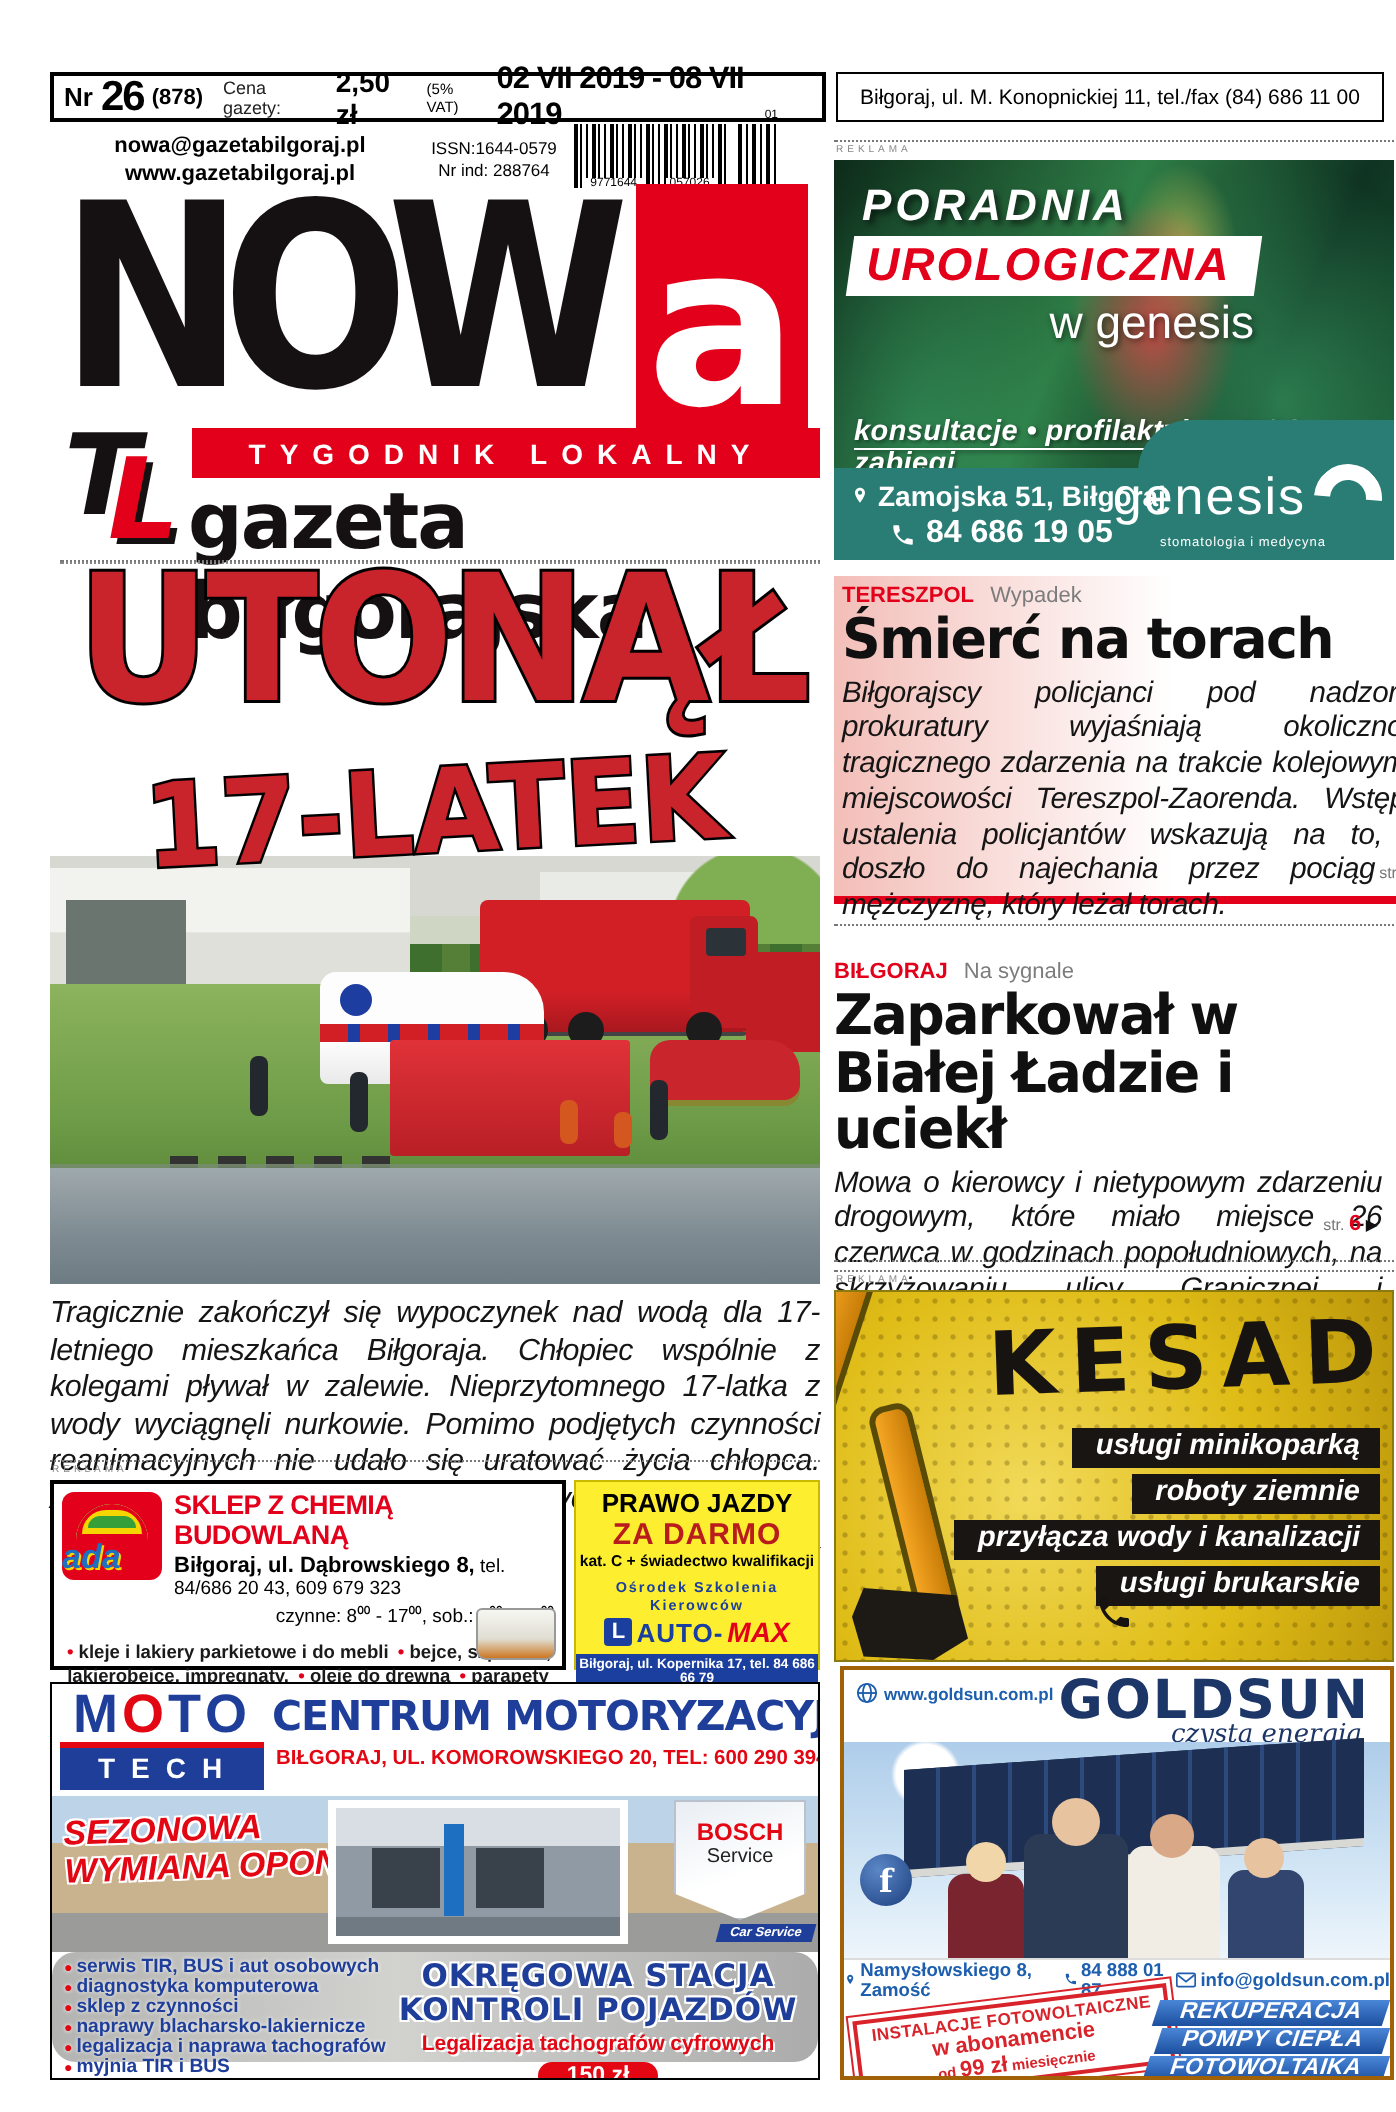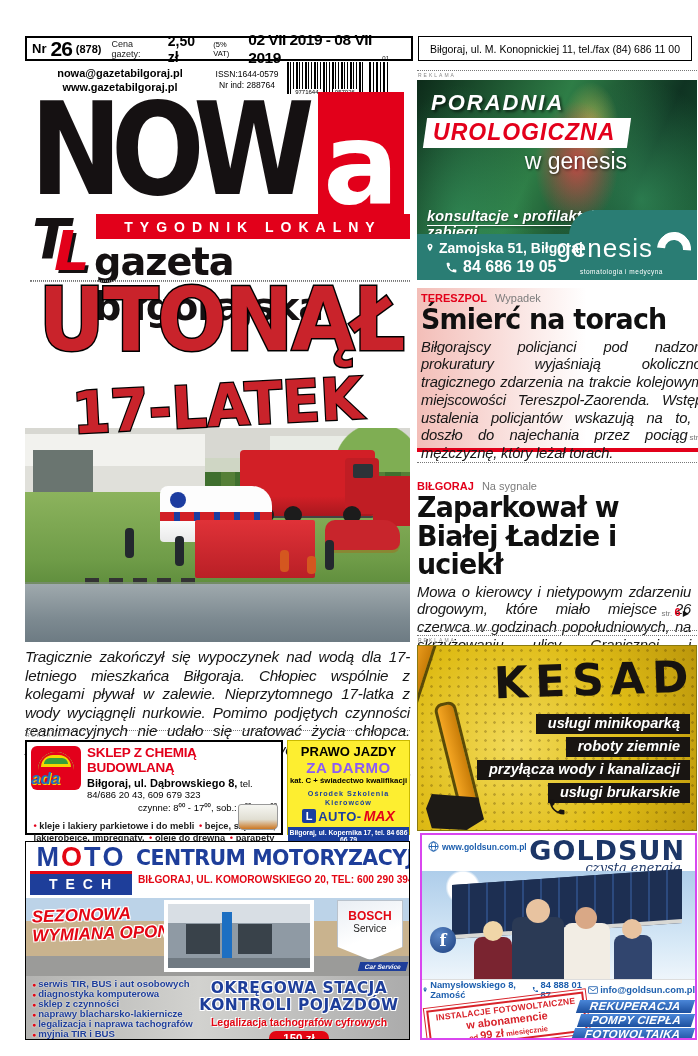--- a/index.html
+++ b/index.html
@@ -227,21 +227,21 @@
   .ada-items .it::before { content:"• "; color:#e3001b; font-weight:900; }
   .ada-items .it { margin:0 1px; }
   .ada-bucket { position:absolute; right:3px; bottom:3px; width:40px; height:26px;
     background:linear-gradient(#f6f6f2, #e0ded2 60%, #cc7722); border-radius:3px 3px 5px 5px;
     border:1px solid #999; }
 
   
   .automax { position:absolute; left:287px; top:740px; width:123px; height:95px;
     background:#fdee30; border:1px solid #c9b900; text-align:center; padding-top:3px; }
   .am-l1 { font-weight:900; font-size:13px; color:#000; }
-  .am-l2 { font-weight:900; font-size:15px; color:#8b5cf6; letter-spacing:.5px; }
+  .am-l2 { font-weight:900; font-size:15px; color:#b91c1c; letter-spacing:.5px; }
   .am-l3 { font-weight:800; font-size:7.8px; color:#000; }
   .am-school { font-weight:bold; font-size:7.2px; color:#1b3f9e; letter-spacing:1px; margin-top:4px; }
   .am-logo { display:flex; align-items:center; justify-content:center; gap:2px; margin-top:1px; }
   .am-lplate { width:14px; height:14px; background:#1b3f9e; color:#fff; font-weight:900;
     font-size:11px; display:flex; align-items:center; justify-content:center; border-radius:2px; }
   .am-auto { color:#1b3f9e; font-weight:900; font-size:13px; letter-spacing:.5px; }
   .am-max { color:#e3001b; font-weight:900; font-style:italic; font-size:14px; }
   .am-strip { background:#1b3f9e; color:#fff; font-weight:bold; font-size:6.8px; margin-top:3px;
     padding:2px 1px; }
   .am-hours { font-size:6.5px; color:#333; margin-top:2px; }
@@ -271,38 +271,38 @@
   .moto-garage .bay { position:absolute; left:18px; top:20px; width:34px; height:30px; background:#39424a; }
   .moto-garage .bay2 { left:70px; }
   .moto-garage .totem { position:absolute; left:54px; top:8px; width:10px; height:46px; background:#1d6fc2; }
   .moto-bosch { position:absolute; right:6px; top:2px; width:66px; height:60px;
     background:linear-gradient(160deg,#e9eef4, #fff 60%); border:1px solid #b9c2cc;
     clip-path:polygon(0 0, 100% 0, 100% 78%, 50% 100%, 0 78%); text-align:center; }
   .moto-bosch .b1 { color:#e30613; font-weight:900; font-size:12px; margin-top:8px; }
   .moto-bosch .b2 { color:#222; font-size:10px; }
   .moto-carservice { position:absolute; right:2px; top:64px; background:#1e3e9a; color:#fff;
     font-size:6.5px; font-weight:bold; padding:1px 6px; transform:skewX(-15deg); }
-  .moto-bottom { position:relative; height:81px;
-    background:linear-gradient(90deg,#b3b3b1, #d2d2cf 45%, #ababab); }
+  .moto-bottom { position:relative; height:55px;
+    background:linear-gradient(90deg,#b3b3b1, #d2d2cf 45%, #ababab);border-radius:12px; }
   .moto-services { position:absolute; left:6px; top:3px; }
   .moto-services div { color:#1e3e9a; font-weight:bold; font-size:9.6px; line-height:1.05;
     text-shadow:0 0 2px #fff; }
   .moto-services div::before { content:"● "; color:#e30613; font-size:7px; }
   .moto-station { position:absolute; right:10px; top:4px; width:200px; text-align:center; }
   .moto-station .s1 { color:#1e3e9a; font-weight:900; font-size:15.5px; letter-spacing:.5px;
     line-height:1.1; text-shadow:1px 1px 0 #fff, -1px -1px 0 #fff, 1px -1px 0 #fff, -1px 1px 0 #fff;
     font-family:"DejaVu Sans", sans-serif; }
   .moto-tacho { color:#e30613; font-weight:800; font-size:10.5px; margin-top:2px;
     text-shadow:1px 1px 0 #fff, -1px -1px 0 #fff; }
   .moto-price { display:inline-block; background:#e30613; color:#fff; font-weight:bold;
     font-size:11.5px; border-radius:9px; padding:1px 14px; margin-top:2px; }
 
   
   .goldsun { position:absolute; left:420px; top:833px; width:277px; height:207px;
-    border:2px solid #d946ef; background:#fff; overflow:hidden; }
+    border:2px solid #a16207; background:#fff; overflow:hidden; }
   .gs-top { position:relative; height:36px; background:#fff; }
   .gs-web { position:absolute; left:6px; top:6px; color:#1d5fae; font-weight:bold; font-size:8.5px;
     display:flex; align-items:center; gap:3px; }
   .gs-brand { position:absolute; right:10px; top:0px; color:#1c3667; font-weight:900;
     font-size:27px; letter-spacing:1px; font-family:"DejaVu Sans", sans-serif; }
   .gs-tag { position:absolute; right:14px; top:25px; color:#1c3667; font-style:italic;
     font-size:13px; font-family:"DejaVu Serif", serif; }
   .gs-photo { position:relative; height:108px;
     background:radial-gradient(circle at 15% 15%, #fff 0 6%, transparent 7%),
       linear-gradient(#aecdea, #d9eaf7 70%, #eef5fb); }

